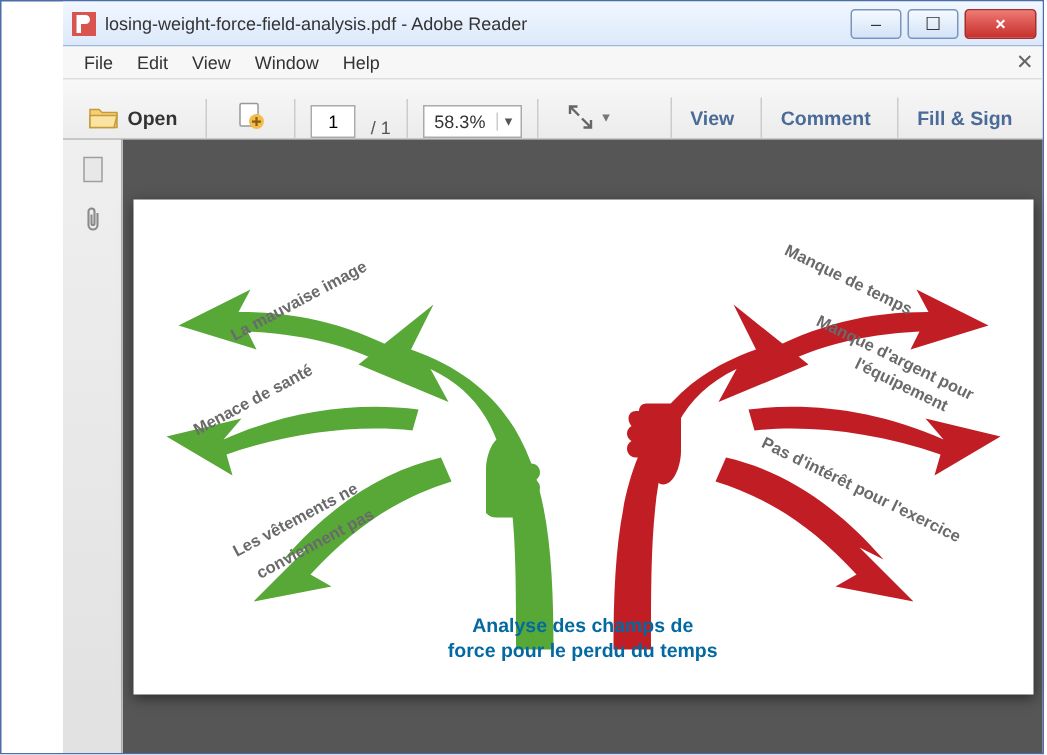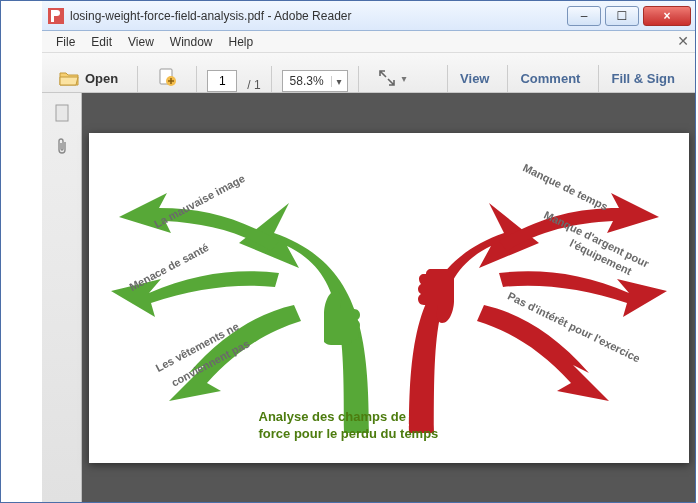--- a/index.html
+++ b/index.html
@@ -29,21 +29,21 @@
   .spacer { flex:1; }
   .rbtn { font-weight:bold; color:#4a6a97; padding:6px 12px; border-left:1px solid #ccc; }
 
   .content { flex:1; display:flex; background:#565656; }
   .sidebar { width:40px; background: linear-gradient(#efefef,#e1e1e1); border-right:1px solid #bdbdbd; display:flex; flex-direction:column; align-items:center; padding-top:10px; gap:14px; }
   .side-ic { width:20px; height:20px; display:flex; align-items:center; justify-content:center; }
 
   .docarea { flex:1; position:relative; display:flex; align-items:center; justify-content:center; }
   .page { width:600px; height:330px; background:#fff; box-shadow:0 2px 8px rgba(0,0,0,.5); position:relative; overflow:hidden; }
 
-  .caption { position:absolute; left:50%; transform:translateX(-50%); bottom:20px; text-align:left; font-size:13px; font-weight:bold; color:#4d7c0f; width:260px; line-height:1.3; }
+  .caption { position:absolute; left:50%; transform:translateX(-50%); bottom:20px; text-align:center; font-size:13px; font-weight:bold; color:#0369a1; width:260px; line-height:1.3; }
 
   .label { position:absolute; font-size:11px; color:#6a6a6a; font-weight:600; white-space:nowrap; }
   .rot-35 { transform: rotate(-28deg); }
   .rot30 { transform: rotate(26deg); }
 
   
   .g { fill:#57a837; }
   .r { fill:#c01e24; }
 </style>
 </head>

